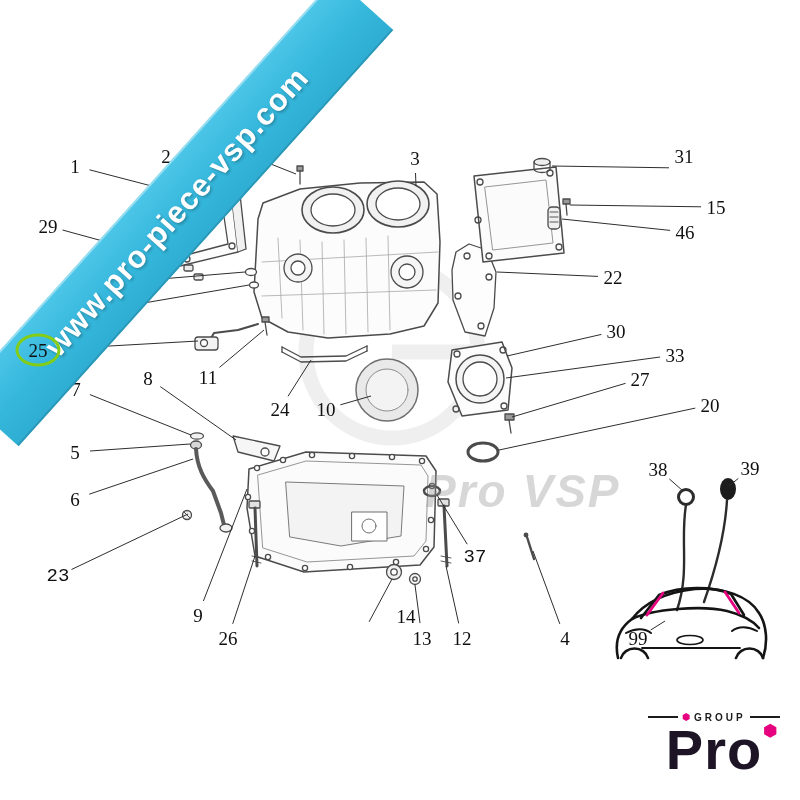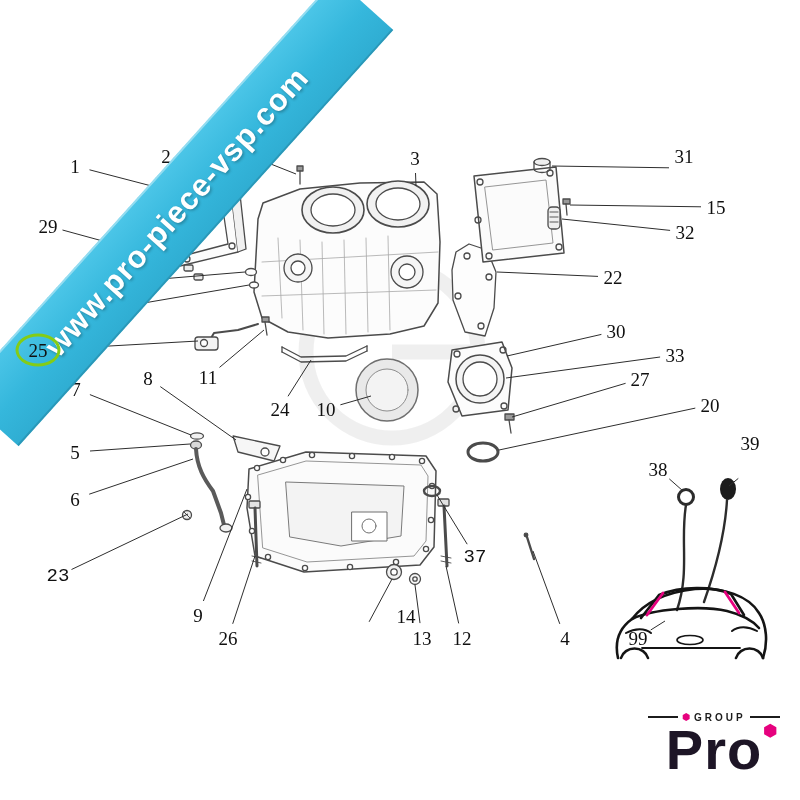--- a/index.html
+++ b/index.html
@@ -240,20 +240,21 @@
         <path d="M626 633 C635 628 645 628 651 633" stroke-width="2"></path>
         <path d="M757 631 C748 626 738 626 732 631" stroke-width="2"></path>
         <path d="M642 648 L740 648" stroke-width="1.8"></path>
         <ellipse cx="690" cy="640" rx="13" ry="4.5" stroke-width="1.6"></ellipse>
         <path d="M621 658 a14 13 0 0 1 27 0"></path>
         <path d="M736 658 a14 13 0 0 1 27 0"></path>
       </g>
     </g>
   </svg>
 
+  <div id="center-watermark">Pro VSP</div>
 
   <svg id="leader-svg" viewBox="0 0 800 800">
       <line x1="89.5" y1="169.8" x2="213" y2="202"></line>
       <line x1="179.6" y1="162.2" x2="234" y2="187"></line>
       <line x1="256.9" y1="158.5" x2="296" y2="174"></line>
       <line x1="415.5" y1="173.0" x2="416" y2="186"></line>
       <line x1="669.0" y1="167.8" x2="552" y2="166"></line>
       <line x1="701.0" y1="206.8" x2="570" y2="205"></line>
       <line x1="670.1" y1="230.4" x2="562" y2="219"></line>
       <line x1="62.5" y1="230.0" x2="183" y2="263"></line>
@@ -285,21 +286,21 @@
       <line x1="650.7" y1="630.0" x2="665" y2="621"></line>
     </svg>
 
   <div id="callout-layer">
       <div class="callout" style="left: 75px; top: 166px;">1</div>
       <div class="callout" style="left: 166px; top: 156px;">2</div>
       <div class="callout" style="left: 243px; top: 153px;">11</div>
       <div class="callout" style="left: 415px; top: 158px;">3</div>
       <div class="callout" style="left: 684px; top: 156px;">31</div>
       <div class="callout" style="left: 716px; top: 207px;">15</div>
-      <div class="callout" style="left: 685px; top: 232px;">32</div>
+      <div class="callout" style="left: 685px; top: 232px;">46</div>
       <div class="callout" style="left: 48px; top: 226px;">29</div>
       <div class="callout" style="left: 613px; top: 277px;">22</div>
       <div class="callout" style="left: 112px; top: 283px;">16</div>
       <div class="callout" style="left: 56px; top: 318px;">34</div>
       <div class="callout" style="left: 616px; top: 331px;">30</div>
       <div class="callout" style="left: 675px; top: 355px;">33</div>
       <div class="callout" style="left: 640px; top: 379px;">27</div>
       <div class="callout" style="left: 710px; top: 405px;">20</div>
       <div class="callout" style="left: 76px; top: 389px;">7</div>
       <div class="callout" style="left: 148px; top: 378px;">8</div>
@@ -310,21 +311,21 @@
       <div class="callout" style="left: 75px; top: 499px;">6</div>
       <div class="callout" style="left: 58px; top: 576px; font-family: Liberation Mono, monospace;">23</div>
       <div class="callout" style="left: 198px; top: 615px;">9</div>
       <div class="callout" style="left: 228px; top: 638px;">26</div>
       <div class="callout" style="left: 362px; top: 616px; margin-left: 44px;">14</div>
       <div class="callout" style="left: 422px; top: 638px;">13</div>
       <div class="callout" style="left: 462px; top: 638px;">12</div>
       <div class="callout" style="left: 475px; top: 557px; font-family: Liberation Mono, monospace;">37</div>
       <div class="callout" style="left: 565px; top: 638px;">4</div>
       <div class="callout" style="left: 658px; top: 469px;">38</div>
-      <div class="callout" style="left: 750px; top: 443px;">39</div>
+      <div class="callout" style="left: 750px; top: 468px;">39</div>
       <div class="callout" style="left: 638px; top: 638px;">99</div>
     </div>
 
   <div class="ribbon">
     <span>www.pro-piece-vsp.com</span>
   </div>
 
   <div id="callout-top-layer">
       <div class="callout circled" style="left: 38px; top: 350px;">25</div>
     </div>

